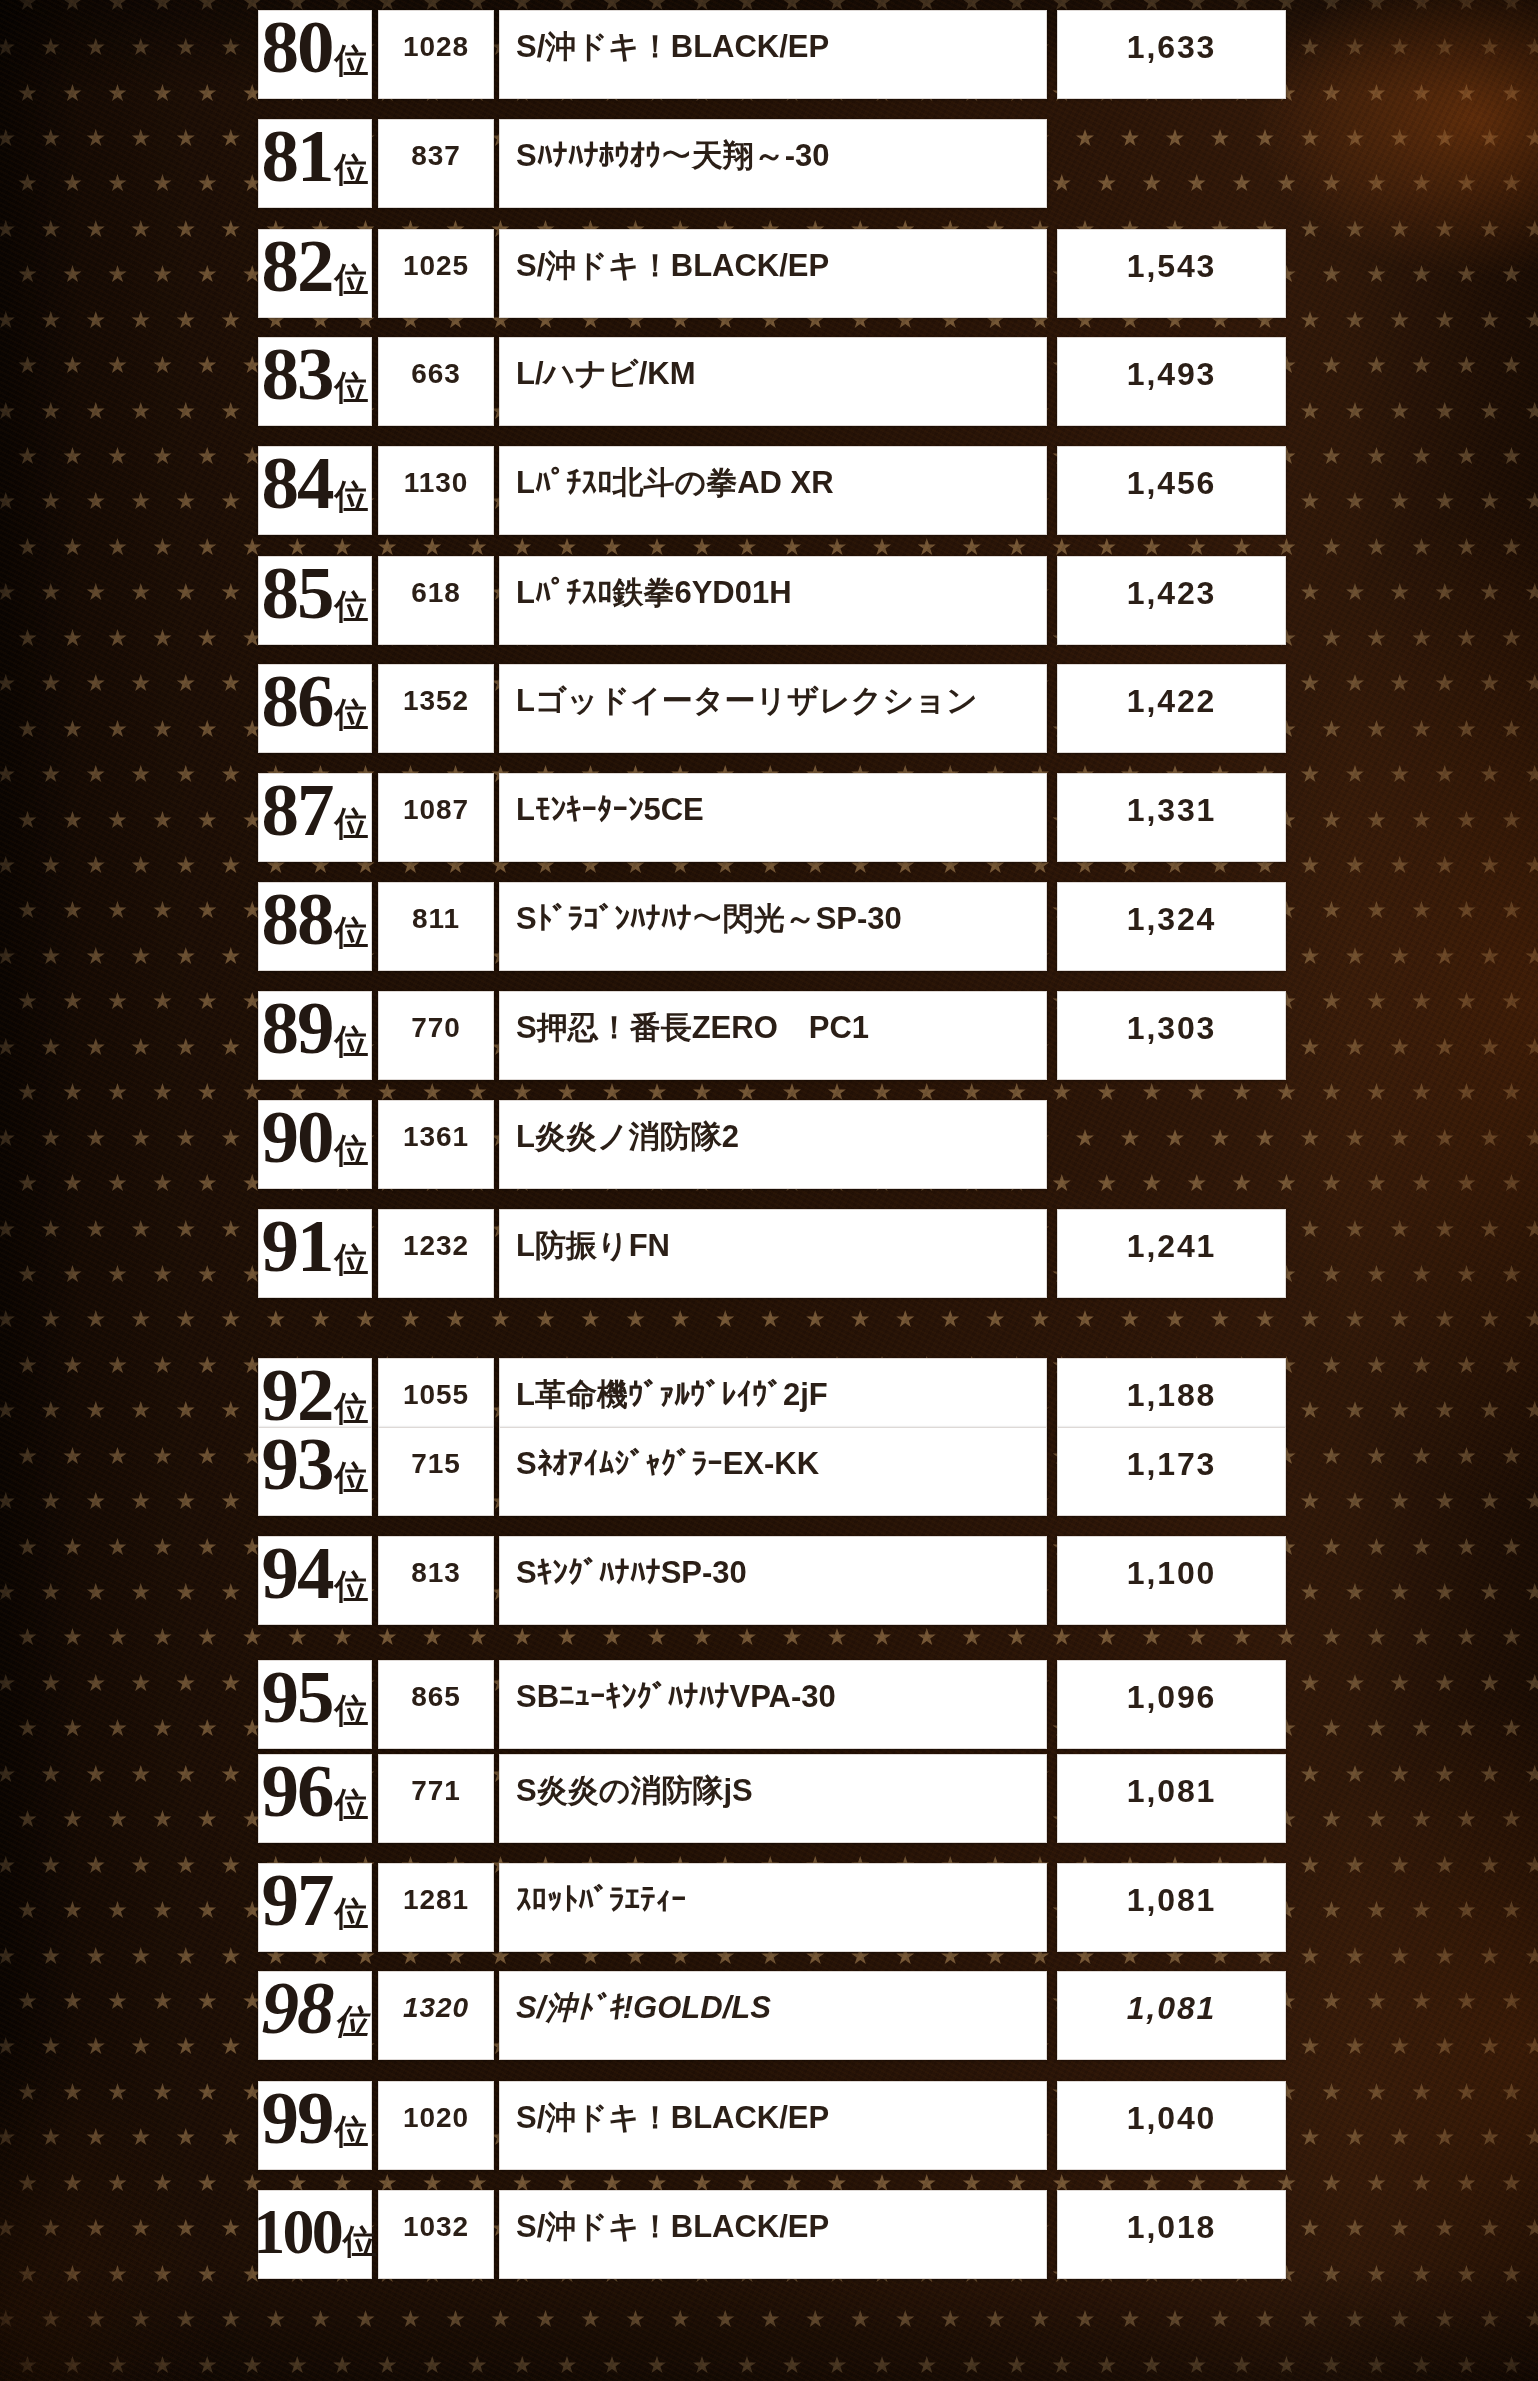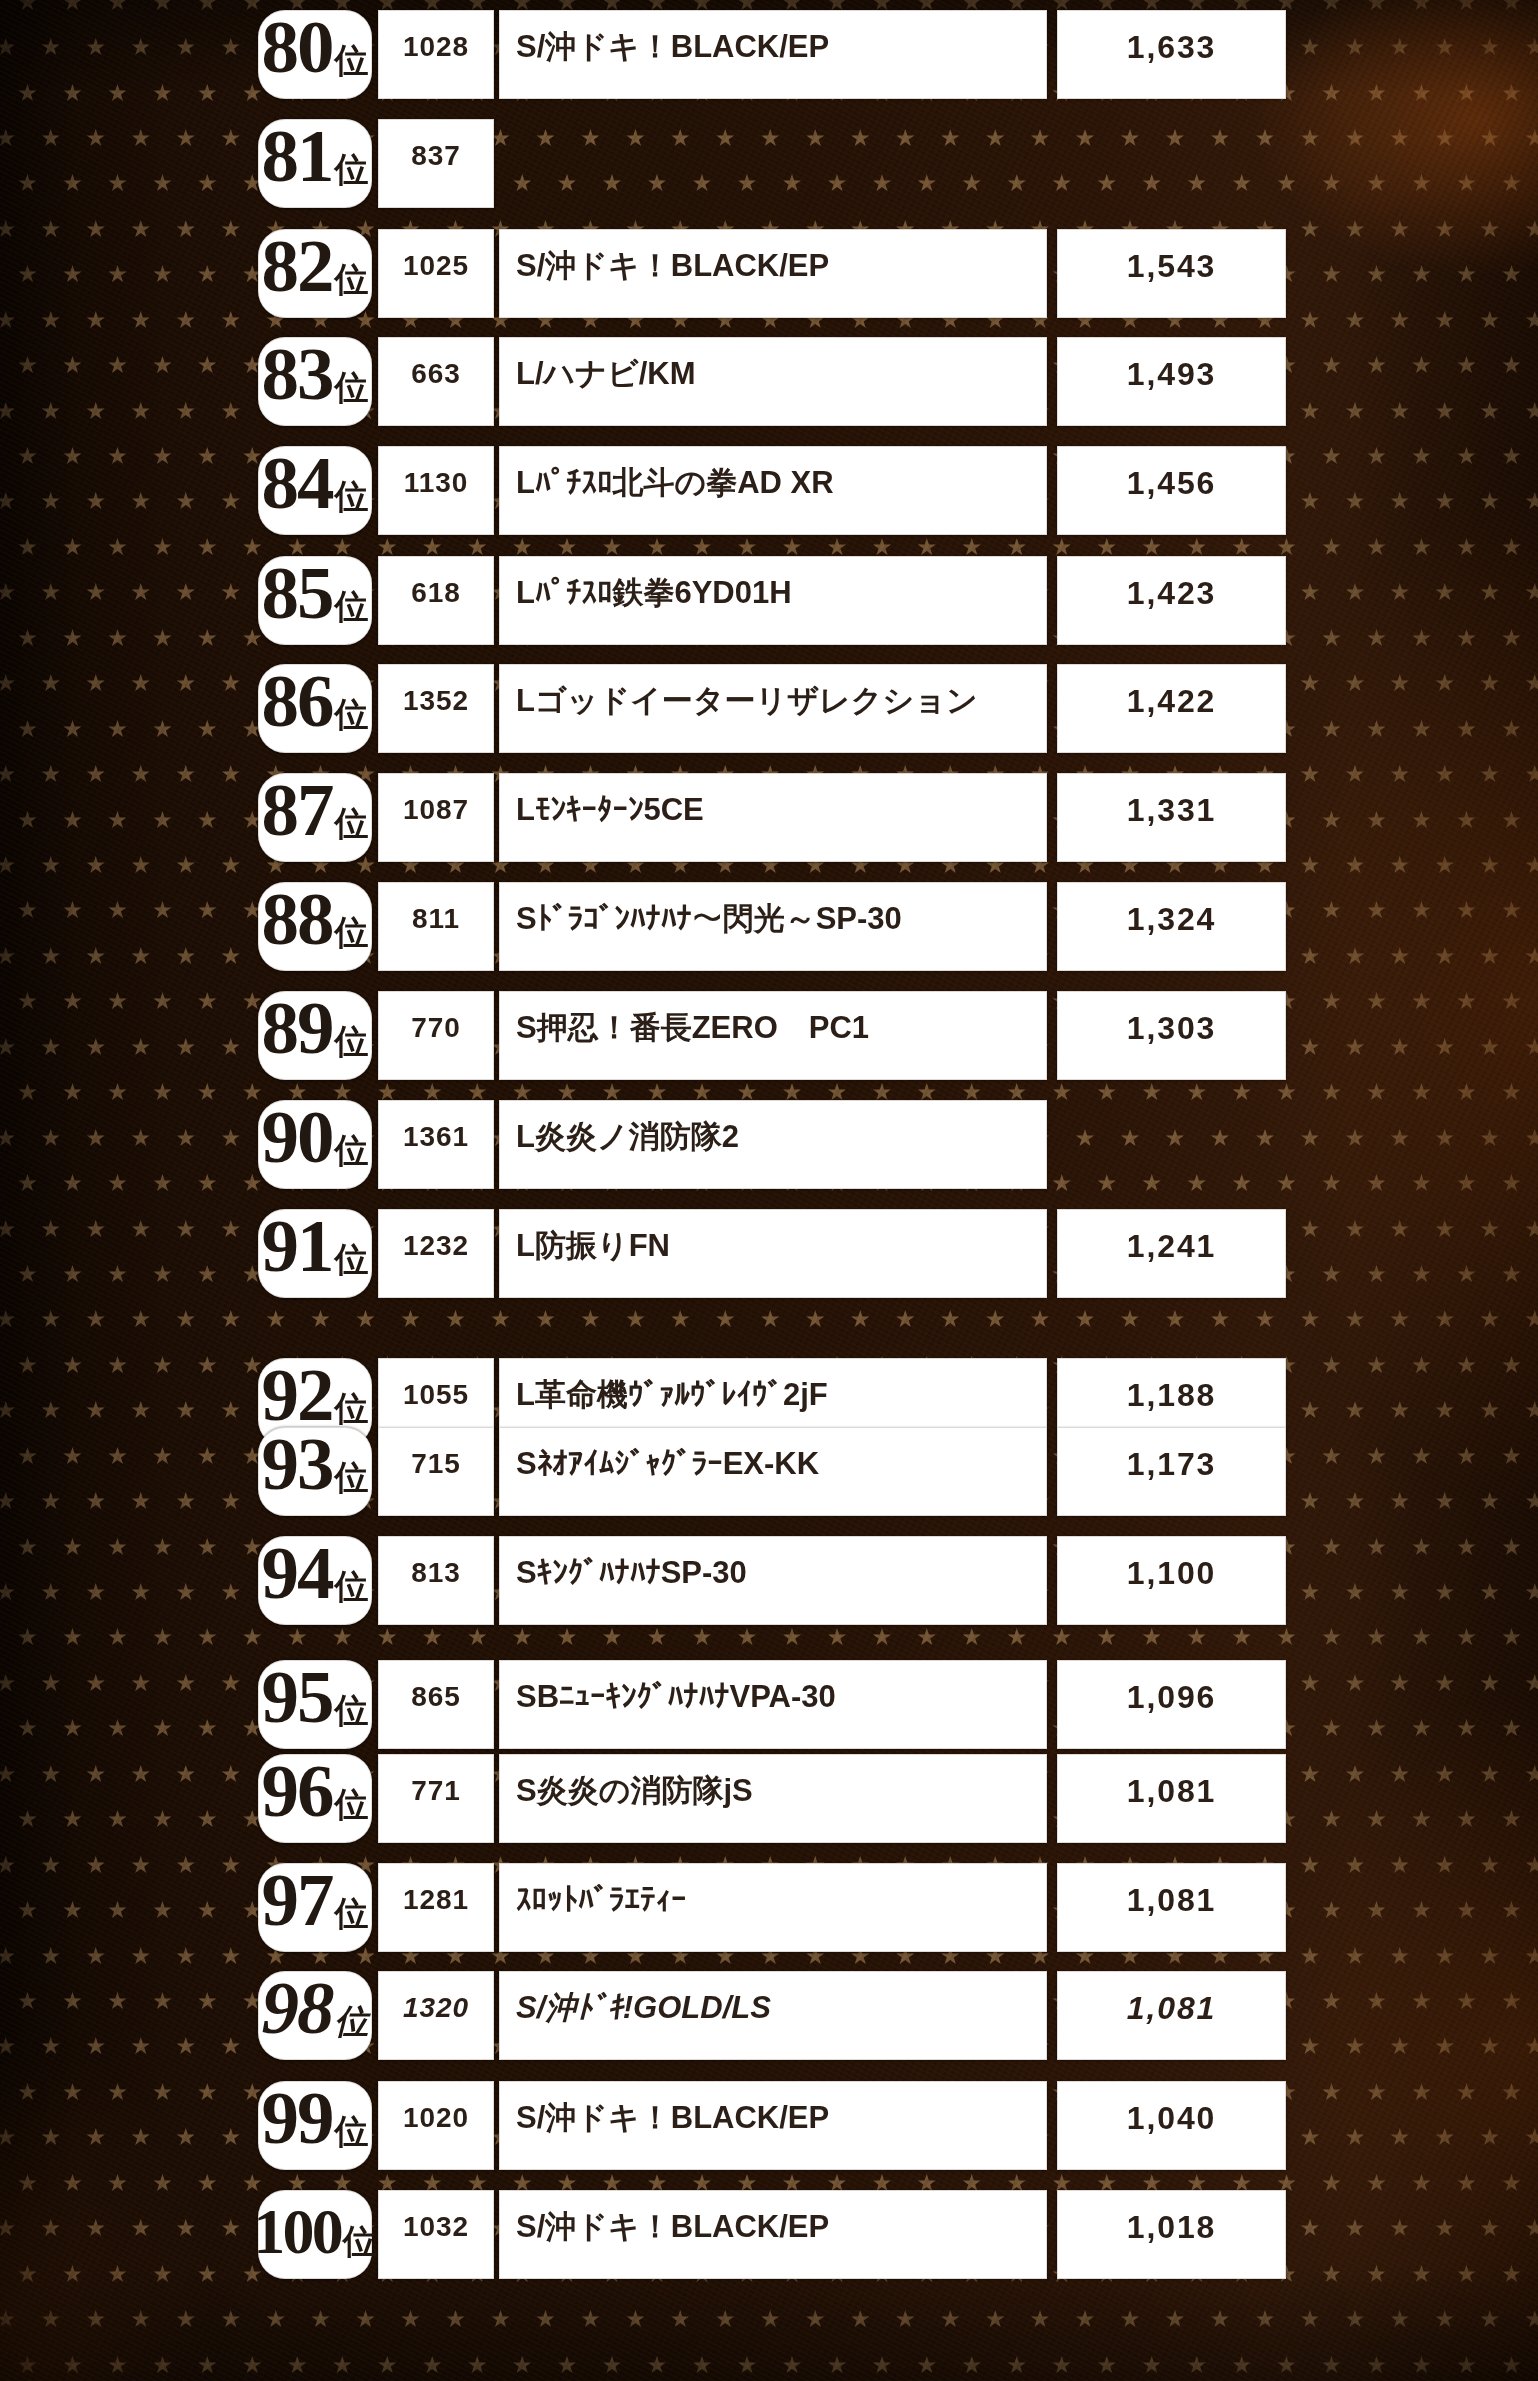--- a/index.html
+++ b/index.html
@@ -49,21 +49,21 @@
   .no-cell   {left:378px;width:116px;}
   .name-cell {left:499px;width:548px;justify-content:flex-start;padding-left:17px;box-sizing:border-box;}
   .value-cell{left:1057px;width:229px;}
   .cell-text{
     transform:translateY(-8.4px);
     color:#2b1f17;font-weight:bold;line-height:1;
   }
   .no-cell .cell-text{font-size:28px;letter-spacing:0.9px;}
   .name-cell .cell-text{font-size:31px;letter-spacing:0px;}
   .value-cell .cell-text{font-size:32px;letter-spacing:1.9px;}
-  .rank-cell{align-items:flex-end;padding-bottom:15px;box-sizing:border-box;border-radius:27px;}
+  .rank-cell{align-items:flex-end;padding-bottom:15px;box-sizing:border-box;}
   .rank-group{display:inline-flex;align-items:baseline;}
   .rank-num{
     font-family:"Liberation Serif",serif;font-weight:bold;
     font-size:75px;line-height:1;color:#221812;letter-spacing:-1.9px;
   }
   .rank-num.r3{font-size:64px;letter-spacing:-2.8px;margin-top:12px;}
   .rank-suffix{
     font-family:"Liberation Serif",serif;font-weight:bold;
     font-size:34px;line-height:1;color:#221812;margin-left:1.9px;
   }
@@ -151,20 +151,23 @@
   <div class="row" style="top: 119px;">
     <div class="cell rank-cell">
       <span class="rank-group">
         <span class="rank-num">81</span>
         <span class="rank-suffix">位</span>
       </span>
     </div>
     <div class="cell no-cell">
       <span class="cell-text">837</span>
     </div>
+    <div class="cell name-cell">
+      <span class="cell-text">Sﾊﾅﾊﾅﾎｳｵｳ～天翔～-30</span>
+    </div>
   </div>
 
   <div class="row" style="top: 229px;">
     <div class="cell rank-cell">
       <span class="rank-group">
         <span class="rank-num">82</span>
         <span class="rank-suffix">位</span>
       </span>
     </div>
     <div class="cell no-cell">

